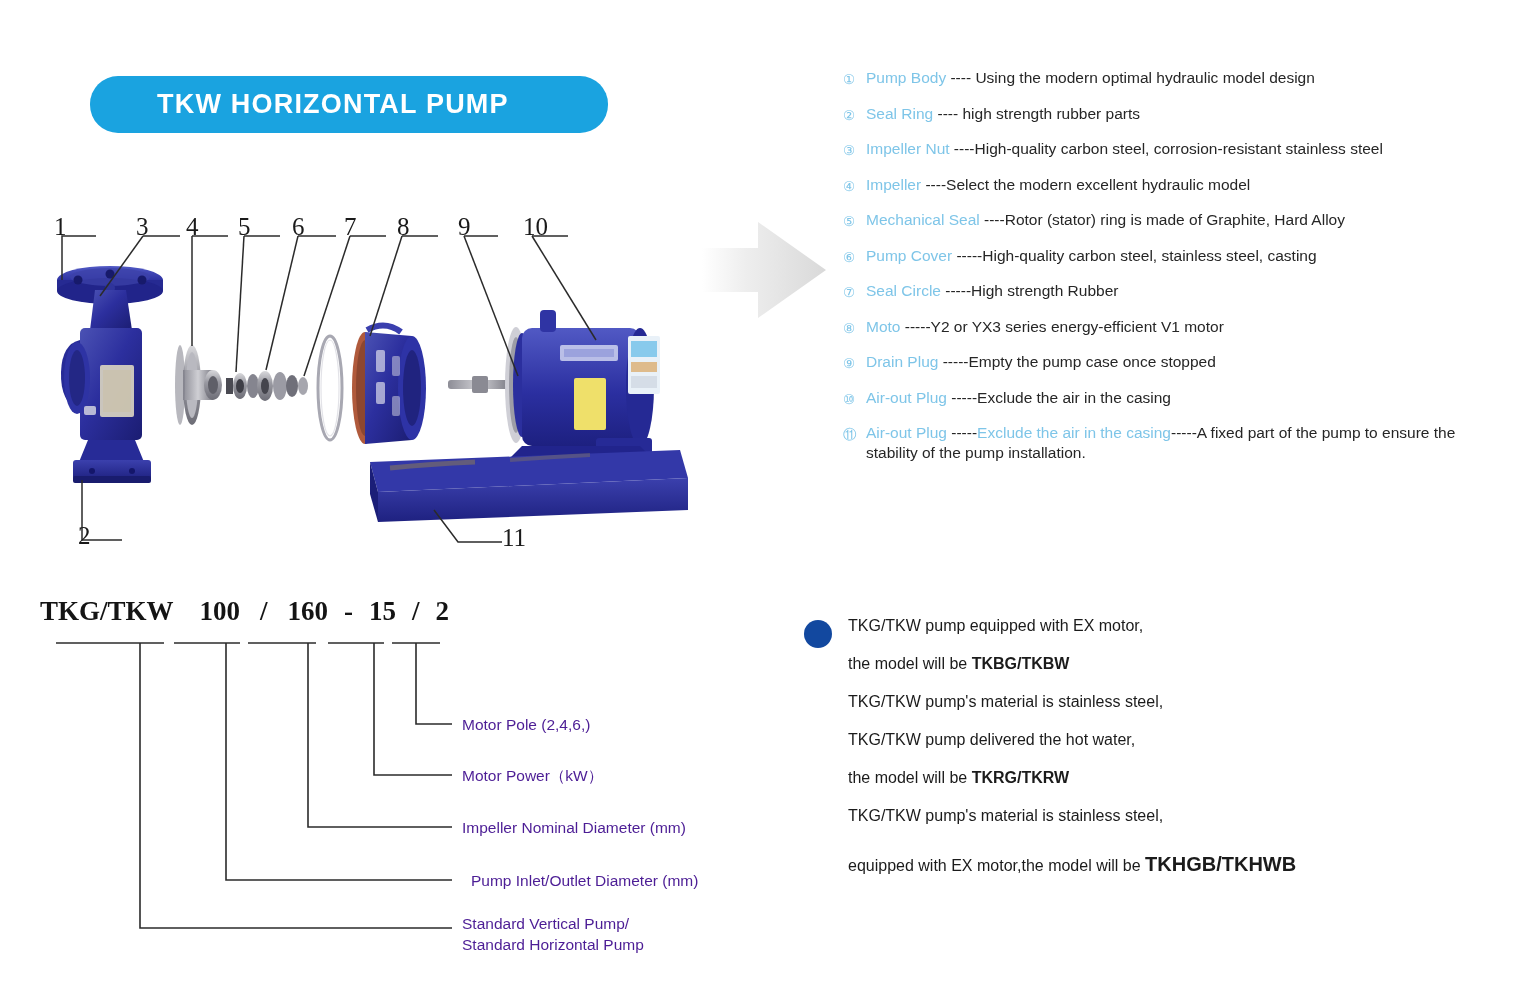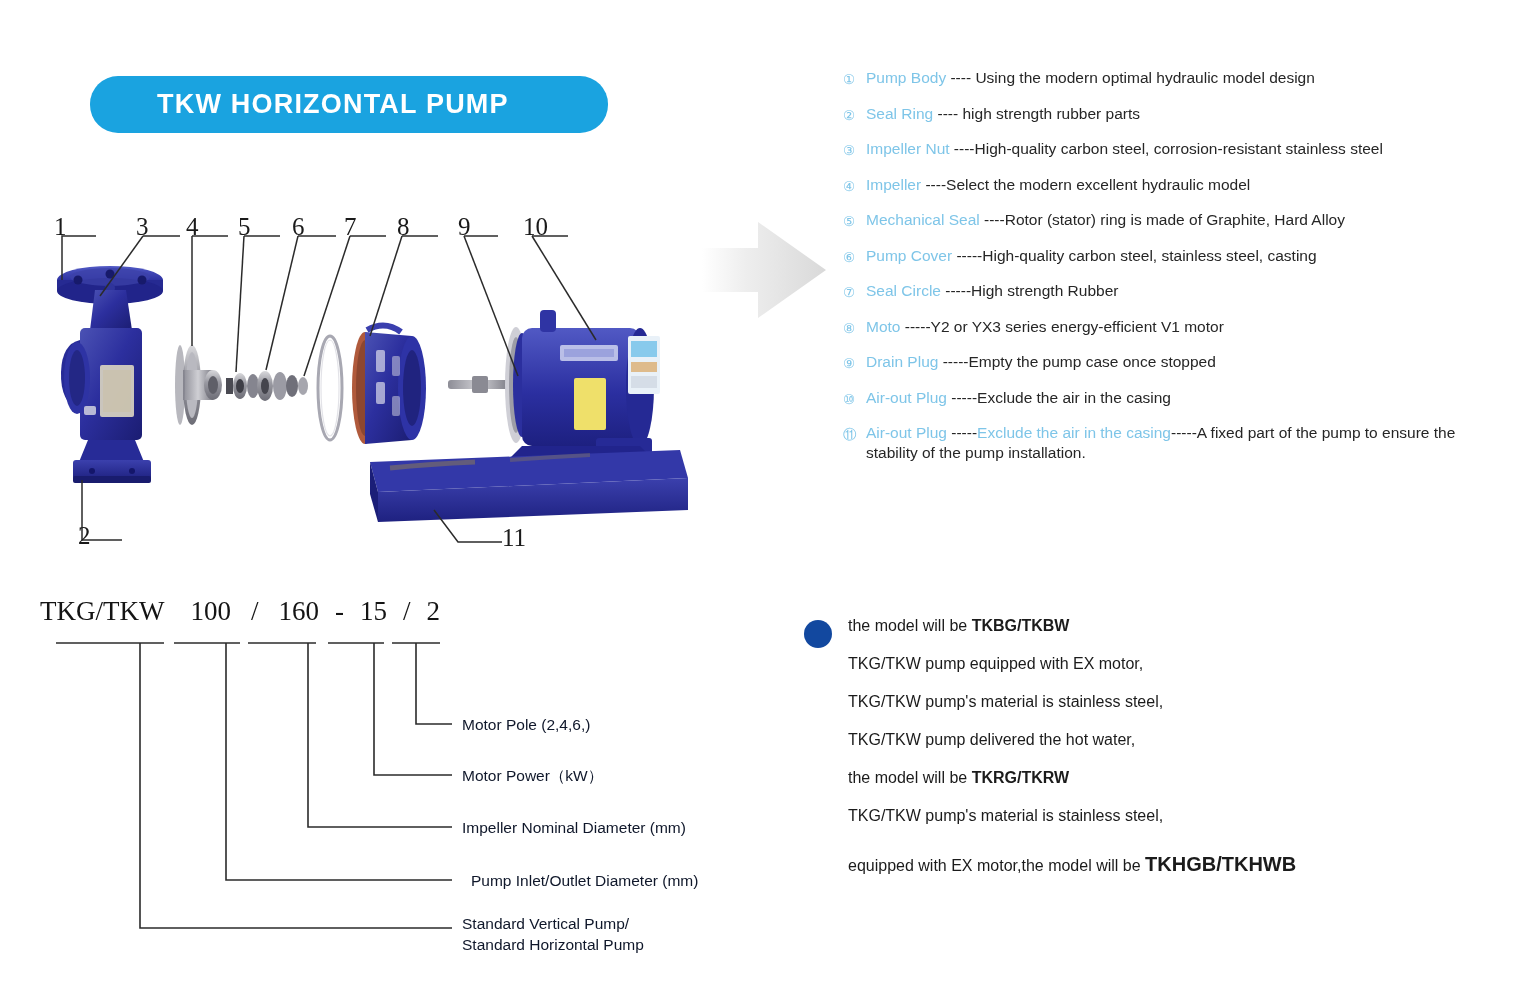--- a/index.html
+++ b/index.html
@@ -49,23 +49,23 @@
   .legend-name{color:#7ec5e8;}
   .legend-sub{color:#7ec5e8;}
 
   
   .model{position:absolute;left:40px;top:596px;width:700px;height:370px;}
   .model-code{
     position:absolute;top:0;left:0;
     font-family:"Liberation Serif", serif;
     font-size:27px;color:#141414;white-space:nowrap;
   }
-  .mc-seg{display:inline-block;text-align:center;}
+  .mc-seg{display:inline-block;text-align:center;font-weight:bold;}
   .model-label{
-    position:absolute;font-size:15.5px;color:#0f172a;
+    position:absolute;font-size:15.5px;color:#4c1d95;
     font-family:"Liberation Sans", sans-serif;
     line-height:21px;white-space:nowrap;font-weight:500;
   }
 
   
   .notes{position:absolute;left:804px;top:616px;width:640px;}
   .note-bullet{
     position:absolute;left:0;top:4px;width:28px;height:28px;
     border-radius:50%;background:#12489f;
   }
@@ -330,22 +330,22 @@
     <div class="model-label" style="left:422px;top:169px;">Motor Power（kW）</div>
     <div class="model-label" style="left:422px;top:221px;">Impeller Nominal Diameter (mm)</div>
     <div class="model-label" style="left:422px;top:274px;margin-left:9px;">Pump Inlet/Outlet Diameter (mm)</div>
     <div class="model-label" style="left:422px;top:317px;">Standard Vertical Pump/</div>
     <div class="model-label" style="left:422px;top:338px;">Standard  Horizontal Pump</div>
   </div>
 
   <div class="notes">
     <div class="note-bullet"></div>
     <div class="notes-body">
+      <div class="note-line"><span>TKG/TKW pump equipped with EX motor,</span></div>
       <div class="note-line"><span>the model will be </span><b class="code">TKBG/TKBW</b></div>
-      <div class="note-line"><span>TKG/TKW pump equipped with EX motor,</span></div>
       <div class="note-line"><span>TKG/TKW pump's material is stainless steel,</span></div>
       <div class="note-line"><span>TKG/TKW pump delivered the hot water,</span></div>
       <div class="note-line"><span>the model will be </span><b class="code">TKRG/TKRW</b></div>
       <div class="note-line tight"><span>TKG/TKW pump's material is stainless steel,</span></div>
       <div class="note-line tail"><span>equipped with EX motor,the model will be </span><b class="code big">TKHGB/TKHWB</b></div>
     </div>
   </div>
 
 </div>
 

